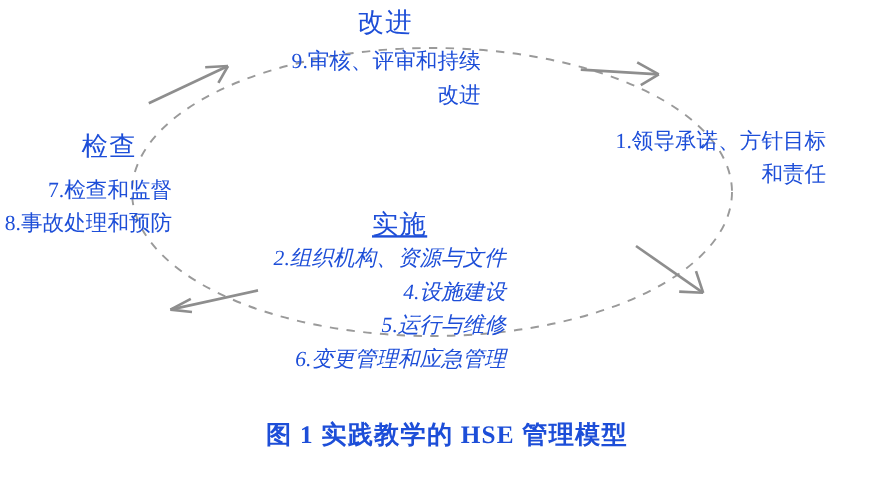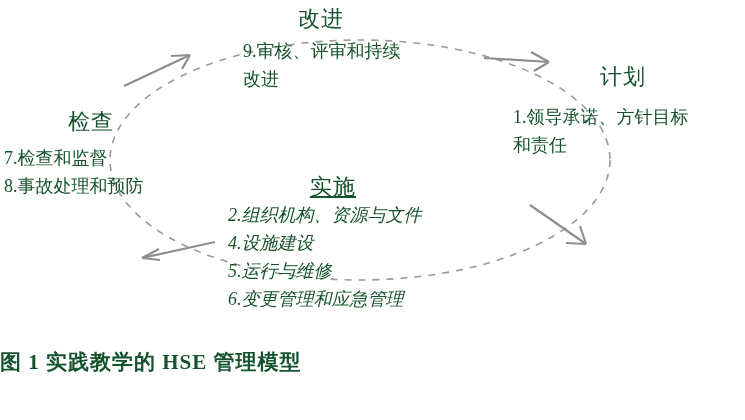--- a/index.html
+++ b/index.html
@@ -6,41 +6,42 @@
     margin: 0;
     padding: 0;
     background: #ffffff;
   }
   #page {
     position: relative;
     width: 745px;
     height: 420px;
     background: #ffffff;
     font-family: "Liberation Serif", "DejaVu Serif", serif;
-    color: #14532d;
+    color: #1d4ed8;
     overflow: hidden;
   }
   .lbl {
     position: absolute;
     white-space: pre-line;
     line-height: 1.55;
   }
   .phase-title {
     font-size: 22px;
     font-weight: 400;
     letter-spacing: 1px;
   }
   .items {
     font-size: 18px;
+    text-align: right;
   }
   .caption {
     position: absolute;
     left: 0;
     right: 0;
-    text-align: left;
+    text-align: center;
     font-size: 21px;
     font-weight: bold;
     letter-spacing: 1px;
   }
   svg.cycle {
     position: absolute;
     left: 0;
     top: 0;
     width: 745px;
     height: 420px;
@@ -84,21 +85,20 @@
     <g stroke="#8e8e8e" stroke-width="2.2" fill="none">
       <path d="M215,242 L142,258"></path>
       <path d="M142,258 L160,260 M142,258 L159,249"></path>
     </g>
   </svg>
 
   <div class="lbl phase-title" id="t-improve">改进</div>
   <div class="lbl items" id="i-improve">9.审核、评审和持续
 改进</div>
 
-  <div class="lbl phase-title" id="t-plan">计划</div>
   <div class="lbl items" id="i-plan">1.领导承诺、方针目标
 和责任</div>
 
   <div class="lbl phase-title" id="t-do">实施</div>
   <div class="lbl items" id="i-do">2.组织机构、资源与文件
 4.设施建设
 5.运行与维修
 6.变更管理和应急管理</div>
 
   <div class="lbl phase-title" id="t-check">检查</div>

